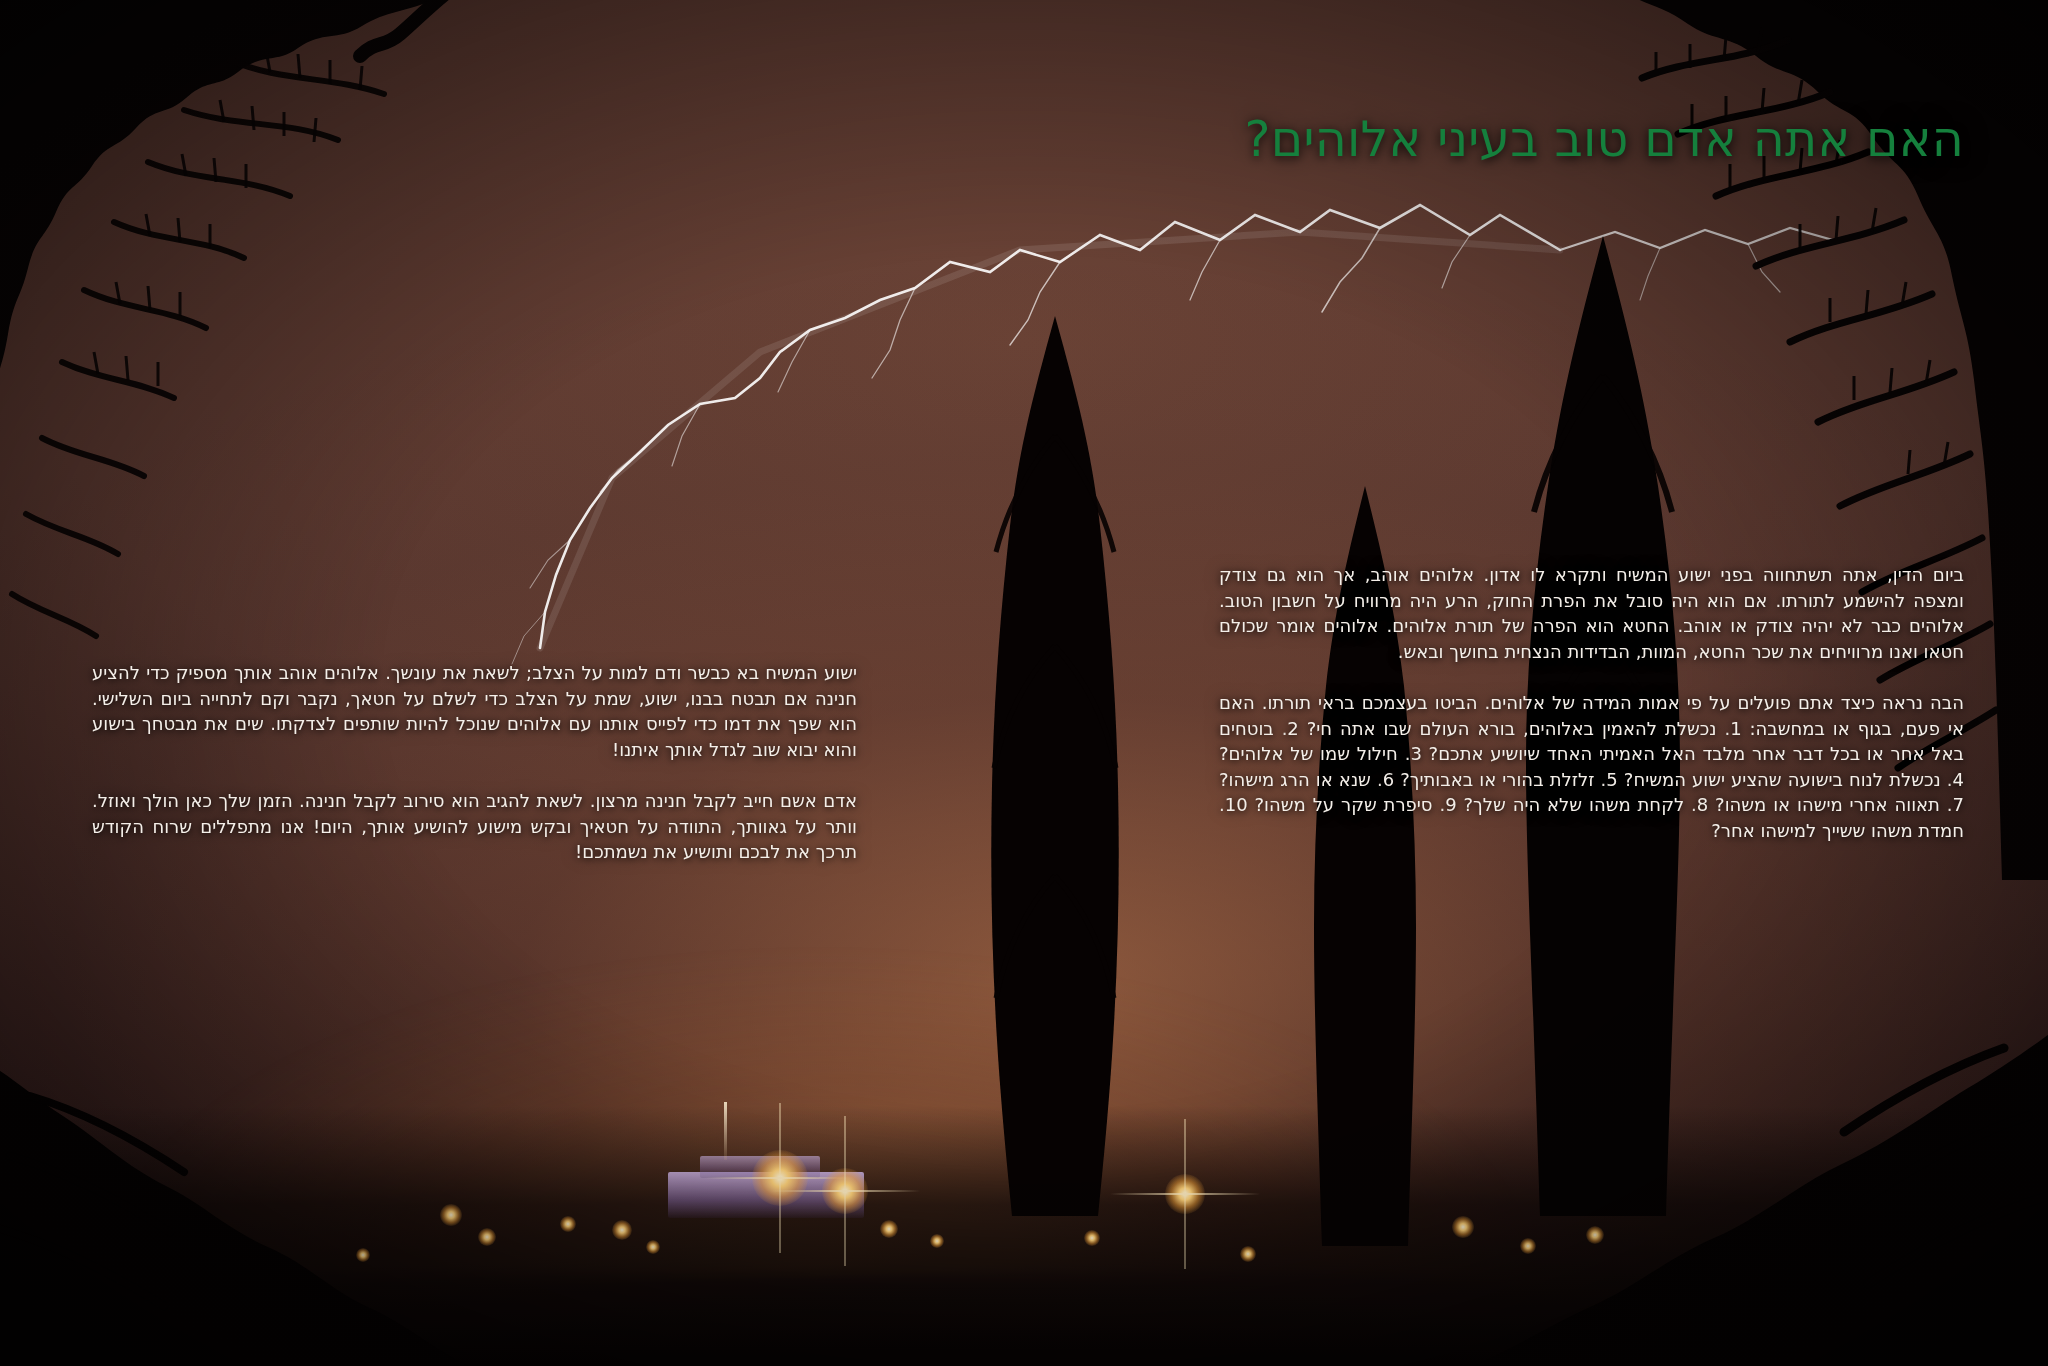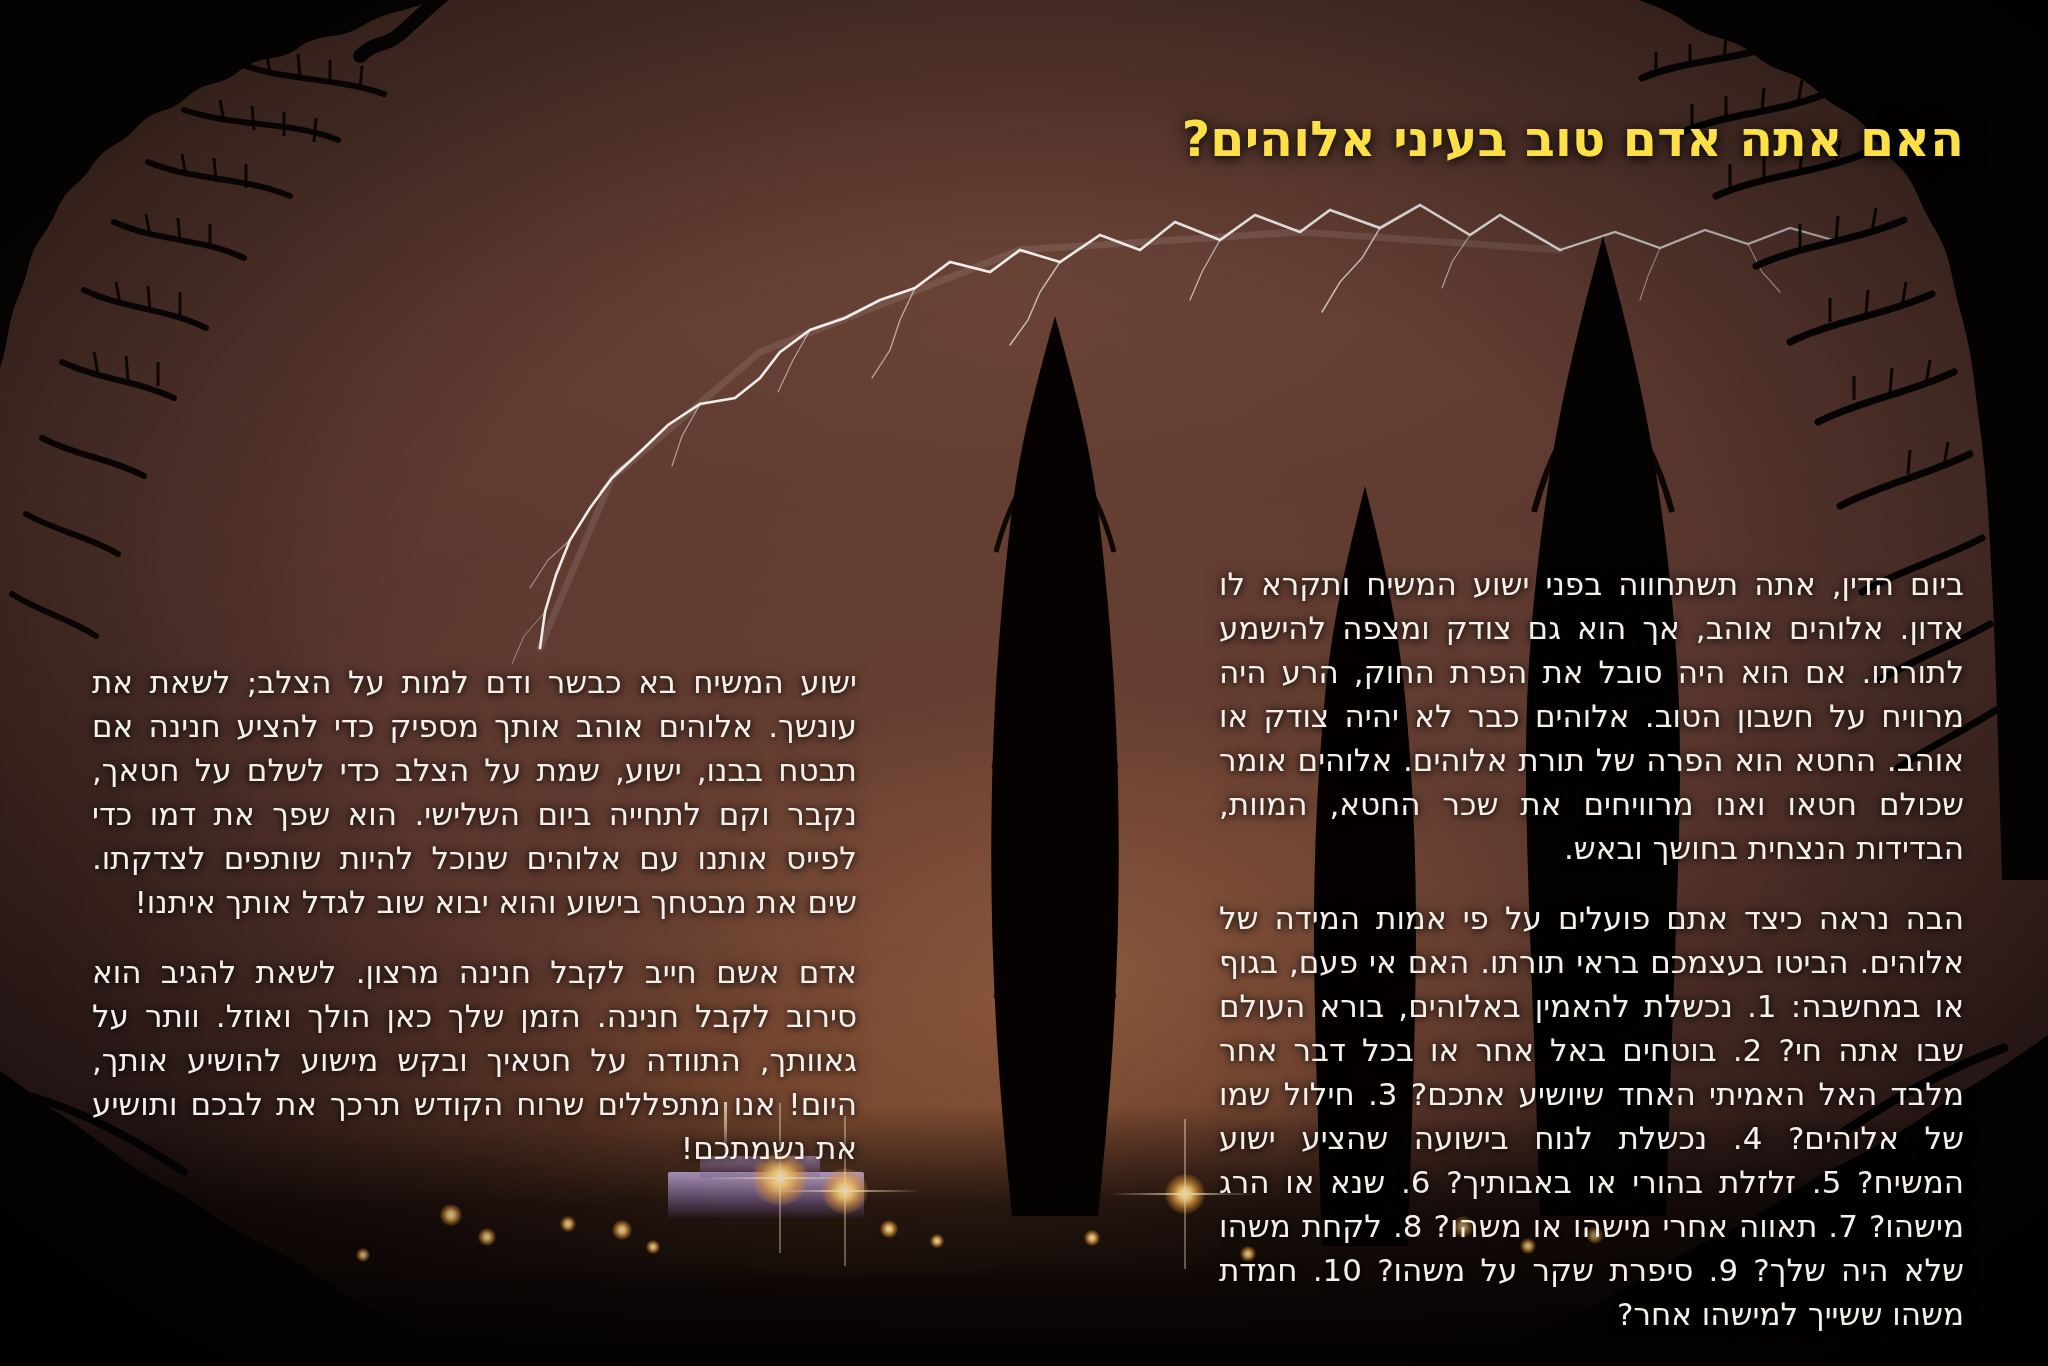--- a/index.html
+++ b/index.html
@@ -89,33 +89,33 @@
     position: absolute;
     width: 3px;
     background: linear-gradient(180deg, rgba(255,240,210,0.9), rgba(255,200,140,0.1));
   }
 
   
   .title {
     position: absolute;
     top: 78px;
     right: 84px;
-    color: #fde047;
+    color: #15803d;
     font-size: 49px;
-    font-weight: 700;
+    font-weight: 400;
     letter-spacing: 0.2px;
     text-shadow: 0 2px 10px rgba(0,0,0,0.85), 0 0 26px rgba(0,0,0,0.6);
     direction: rtl;
     white-space: nowrap;
   }
 
   .col {
     position: absolute;
     color: #f4efe9;
-    font-size: 31px;
+    font-size: 18px;
     line-height: 1.42;
     direction: rtl;
     text-align: justify;
     text-shadow: 0 1px 6px rgba(0,0,0,0.9), 0 0 16px rgba(0,0,0,0.7);
   }
   .col p { margin: 0 0 26px 0; }
   .col p:last-child { margin-bottom: 0; }
 
   .col-right { top: 562px; right: 84px; width: 745px; }
   .col-left  { top: 660px; left: 92px;  width: 765px; }

